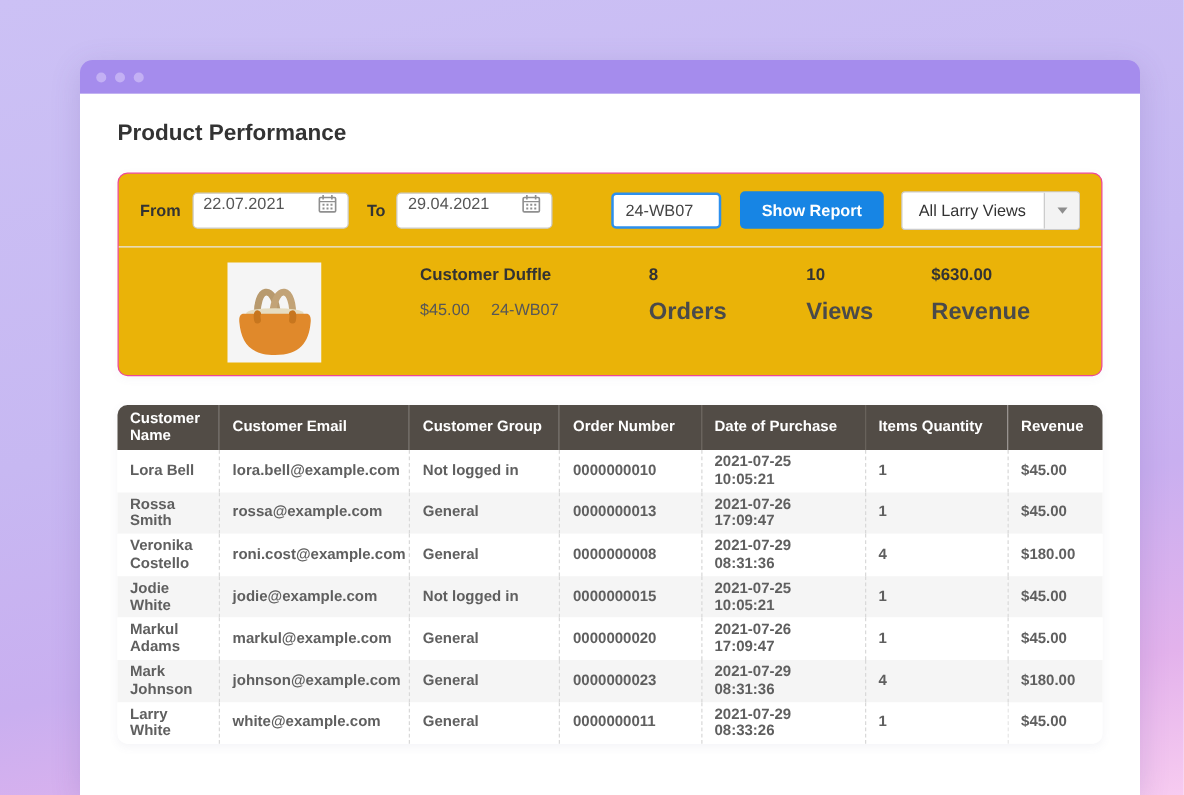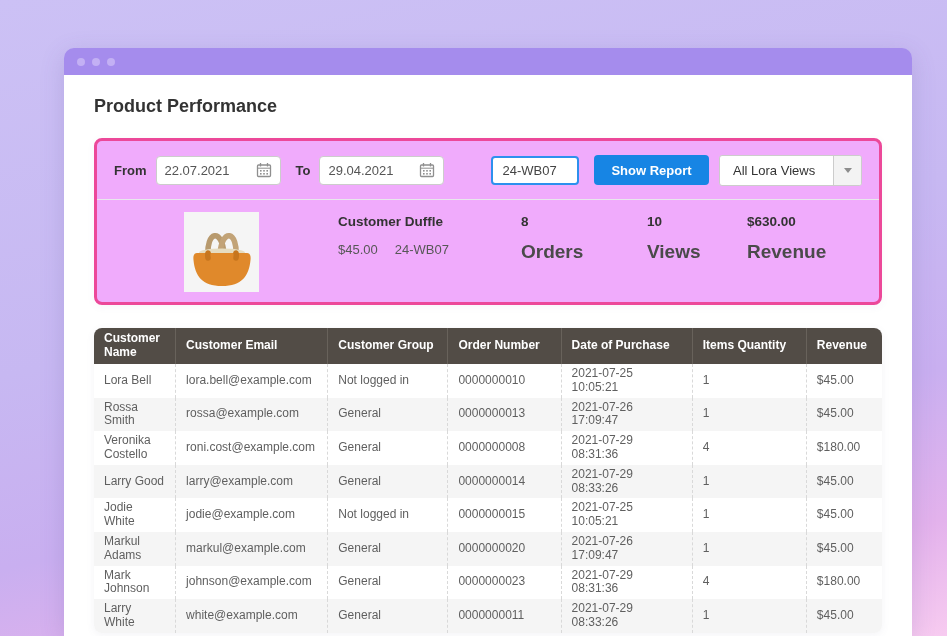--- a/index.html
+++ b/index.html
@@ -11,25 +11,25 @@
   }
   .window { position:absolute; left:64px; top:48px; width:848px; bottom:0;
     border-radius:10px 10px 0 0; box-shadow:0 6px 24px rgba(90,70,150,.18); }
   .titlebar { height:27px; background:#a58ced; border-radius:10px 10px 0 0;
     display:flex; align-items:center; padding-left:13px; gap:7px; }
   .tb-dot { width:8px; height:8px; border-radius:50%; background:#c3b0f4; }
   .win-body { background:#ffffff; height:calc(100% - 27px); padding:0 30px; }
   .page-title { font-size:18px; font-weight:bold; color:#333333; padding-top:21px; margin-bottom:21px; }
 
   
-  .card { border:3px solid #ec4899; border-radius:8px; background:#f0abfc;
+  .card { border:1px solid #ec4899; border-radius:8px; background:#eab308;
     box-shadow:0 2px 8px rgba(100,100,140,.05); }
   .filter-row { display:flex; align-items:center; height:58px; padding:0 17px; }
   .f-label { font-size:13px; font-weight:bold; color:#333; }
-  .date-input { display:flex; align-items:center; justify-content:space-between;
+  .date-input { display:flex; align-items:flex-start; justify-content:space-between;
     width:125px; height:29px; border:1px solid #cccccc; border-radius:4px;
     background:#fff; padding:0 8px; margin-left:9px; font-size:13px; color:#555; cursor:pointer; }
   .to-label { margin-left:15px; }
   .cal-icon { width:16px; height:16px; flex:0 0 auto; }
   .sku-input { width:88px; height:29px; border:2px solid #2d90ee; border-radius:4px;
     padding:0 9px; font-size:13px; color:#444; margin-left:47px; outline:none;
     font-family:inherit; }
   .show-report { margin-left:15px; height:30px; padding:0 17px; background:#1785e4;
     border:none; border-radius:4px; color:#fff; font-size:13px; font-weight:bold;
     font-family:inherit; cursor:pointer; }
@@ -54,21 +54,21 @@
 
   
   .table-wrap { margin-top:23px; border-radius:8px; box-shadow:0 2px 8px rgba(100,100,140,.07); }
   table { width:100%; border-collapse:separate; border-spacing:0; table-layout:fixed; }
   thead th { background:#524c46; color:#fff; font-size:12px; font-weight:bold;
     text-align:left; padding:4px 10px; height:36px; vertical-align:middle; line-height:1.15; }
   thead th + th { border-left:1px solid #68625b; }
   thead th:first-child { border-top-left-radius:8px; }
   thead th:last-child  { border-top-right-radius:8px; }
   tbody td { font-size:12px; color:#5f5f5f; padding:3px 10px; height:31px;
-    vertical-align:middle; line-height:1.15; background:#fff; }
+    vertical-align:middle; line-height:1.15; background:#fff;font-weight:bold; }
   tbody td + td { border-left:1px dashed #d9d9d9; }
   tbody tr:nth-child(even) td { background:#f5f5f5; }
   tbody tr:last-child td:first-child { border-bottom-left-radius:8px; }
   tbody tr:last-child td:last-child  { border-bottom-right-radius:8px; }
   col.c-name{width:81px;} col.c-email{width:152px;} col.c-group{width:120px;}
   col.c-order{width:113px;} col.c-date{width:131px;} col.c-qty{width:114px;} col.c-rev{width:76px;}
 </style>
 </head>
 <body>
 
@@ -116,21 +116,21 @@
                 <rect x="10.4" y="8" width="1.6" height="1.6"></rect>
               <rect x="4" y="11" width="1.6" height="1.6"></rect>
                 <rect x="7.2" y="11" width="1.6" height="1.6"></rect>
                 <rect x="10.4" y="11" width="1.6" height="1.6"></rect>
             </g>
           </svg>
         </div>
         <input class="sku-input" type="text" value="24-WB07" style="">
         <button class="show-report">Show Report</button>
         <div class="store-select">
-          <span class="store-value">All Lora Views</span>
+          <span class="store-value">All Larry Views</span>
           <span class="store-arrow">
             <span class="tri-down"></span>
           </span>
         </div>
       </div>
 
       <div class="card-divider"></div>
 
       <div class="summary-row">
         <div class="prod-img">
@@ -209,29 +209,20 @@
             <tr>
               <td>Veronika Costello</td>
               <td>roni.cost@example.com</td>
               <td>General</td>
               <td>0000000008</td>
               <td>2021-07-29 08:31:36</td>
               <td>4</td>
               <td>$180.00</td>
             </tr>
             <tr>
-              <td>Larry Good</td>
-              <td>larry@example.com</td>
-              <td>General</td>
-              <td>0000000014</td>
-              <td>2021-07-29 08:33:26</td>
-              <td>1</td>
-              <td>$45.00</td>
-            </tr>
-            <tr>
               <td>Jodie White</td>
               <td>jodie@example.com</td>
               <td>Not logged in</td>
               <td>0000000015</td>
               <td>2021-07-25 10:05:21</td>
               <td>1</td>
               <td>$45.00</td>
             </tr>
             <tr>
               <td>Markul Adams</td>

